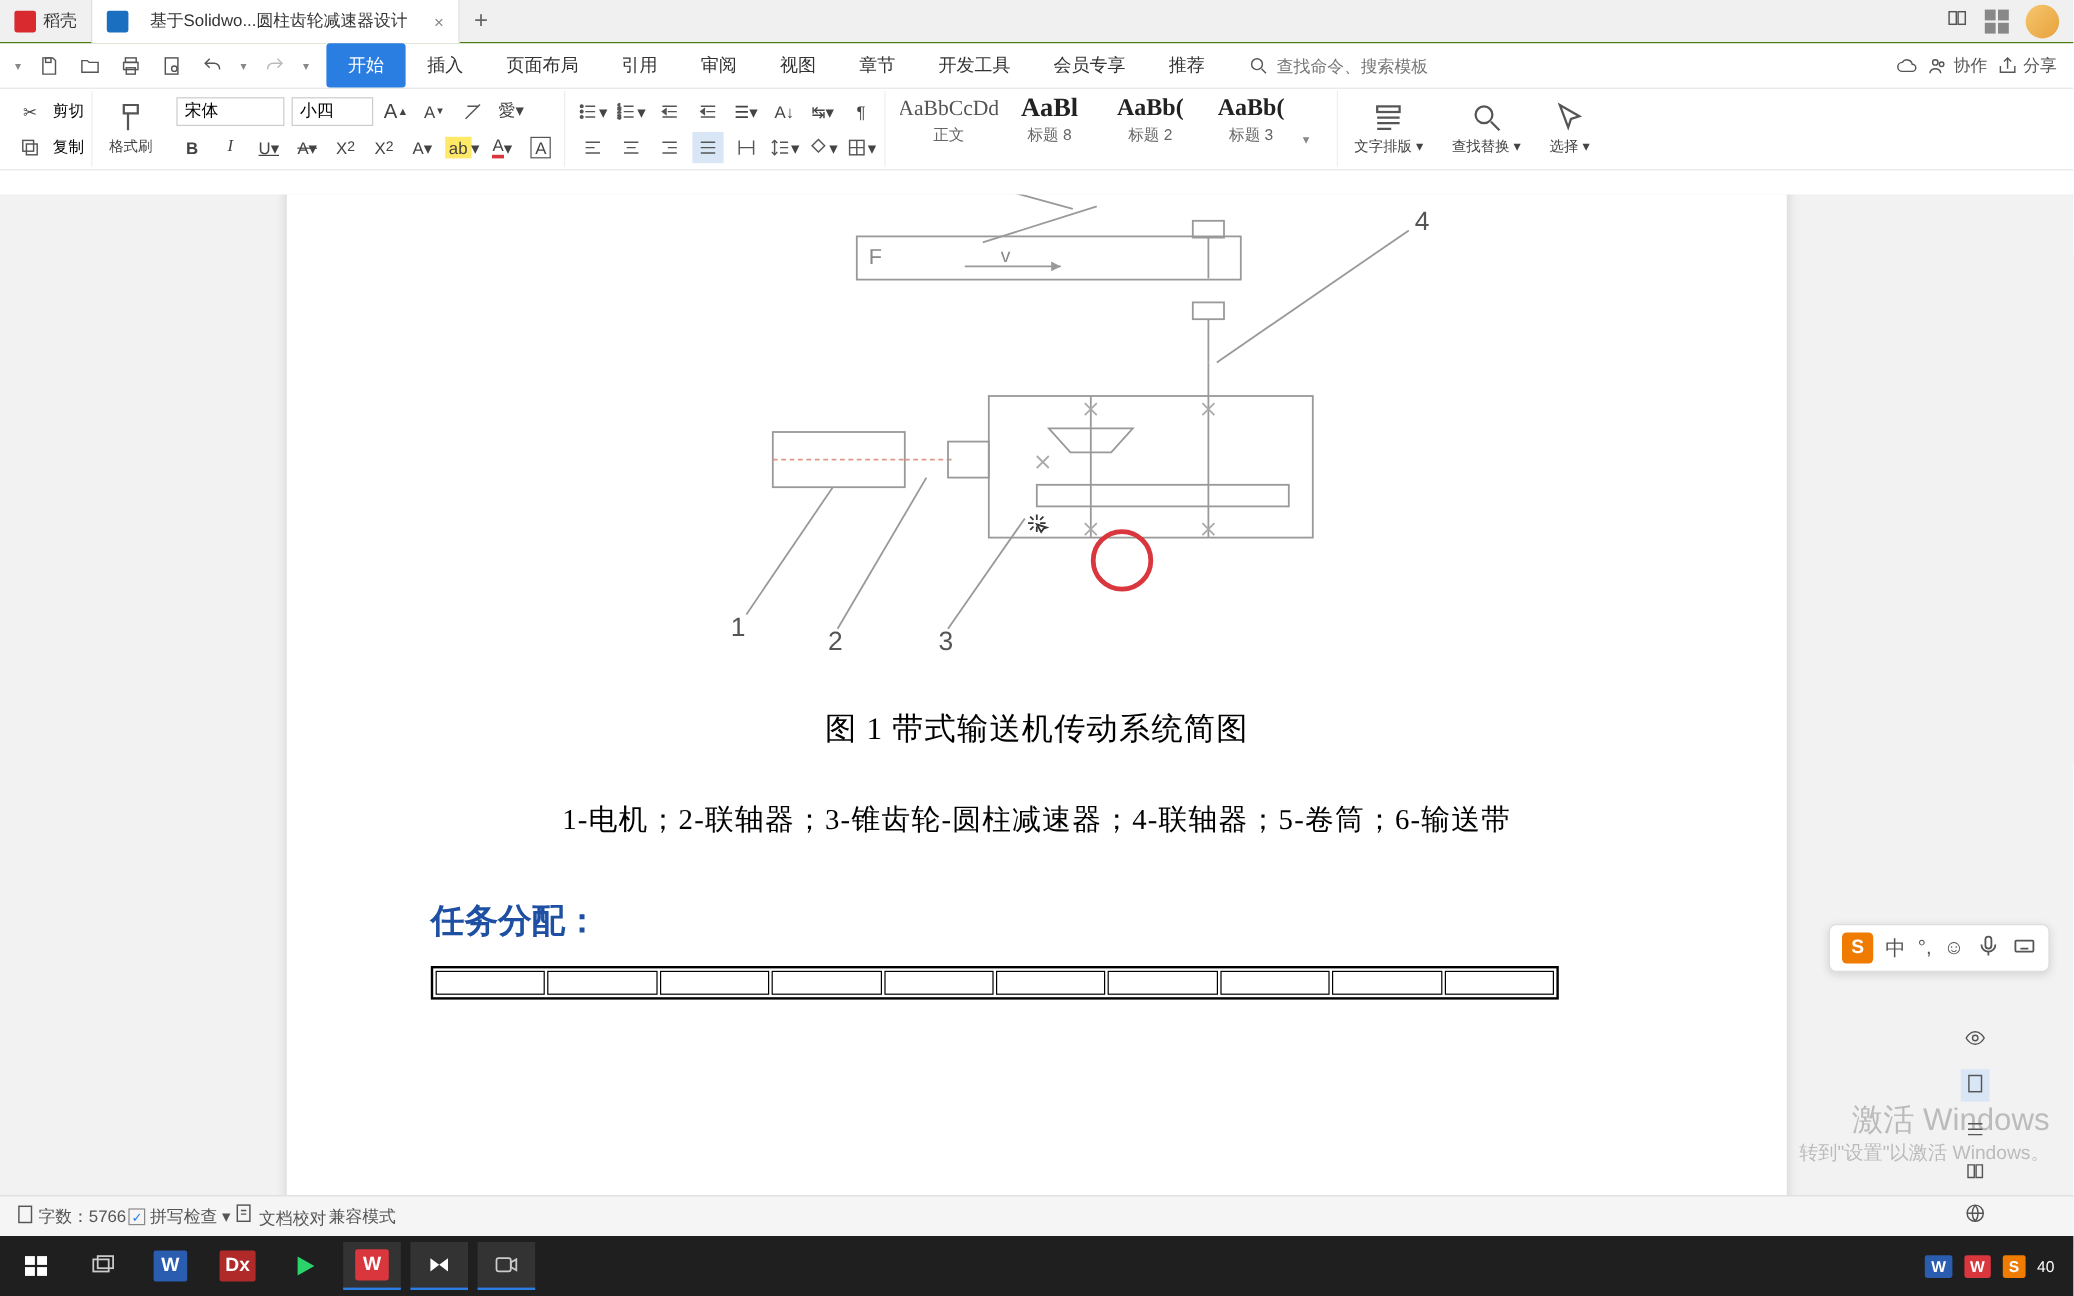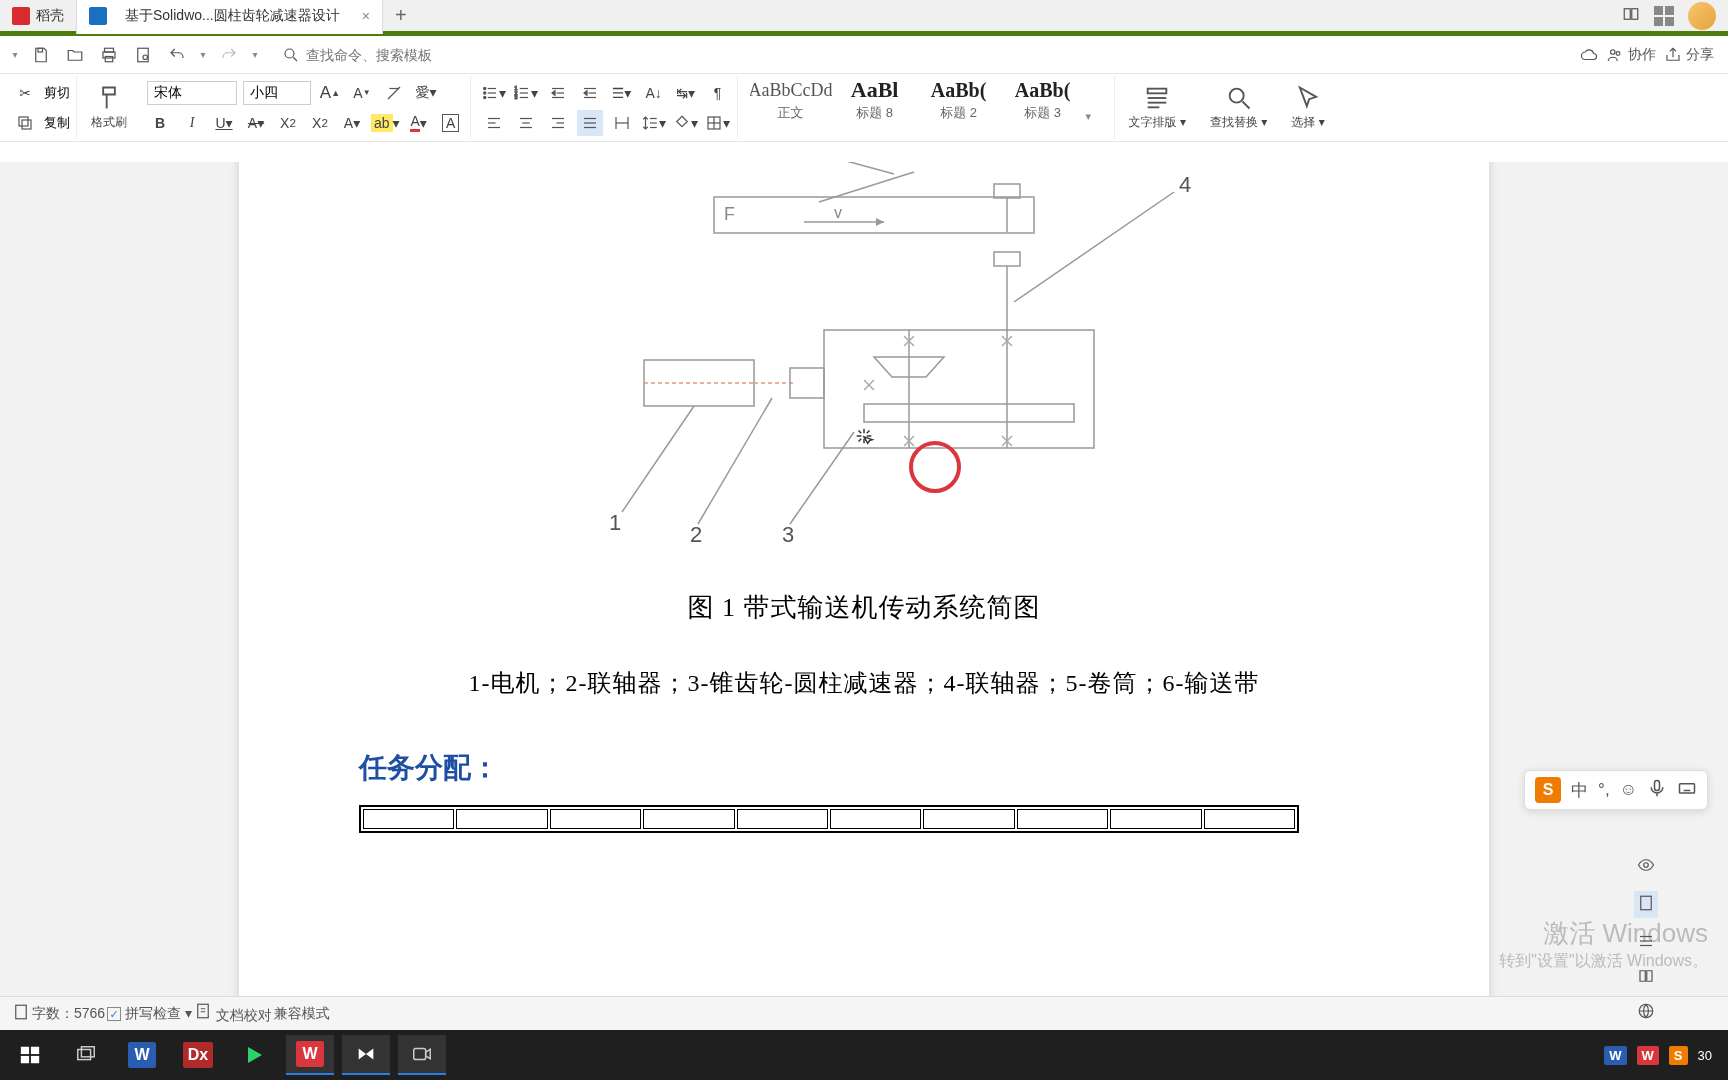--- a/index.html
+++ b/index.html
@@ -1,19 +1,19 @@
 <!DOCTYPE html>
 <html><head>
 <meta charset="utf-8">
 <style>
 * { margin: 0; padding: 0; box-sizing: border-box; font-family: "Microsoft YaHei", sans-serif; }
 body { width: 1728px; height: 1080px; background: #fff; overflow: hidden; position: relative; }
 
 
-.titlebar { height: 36px; background: #f0f0f0; display: flex; align-items: center; border-bottom: 5px solid #4d7c0f; }
+.titlebar { height: 36px; background: #f0f0f0; display: flex; align-items: center; border-bottom: 1px solid #4d7c0f; }
 .tab { display: flex; align-items: center; height: 36px; padding: 0 12px; border-right: 1px solid #ddd; gap: 6px; }
 .tab.active { background: #fff; gap: 18px; }
 .tab-icon { width: 18px; height: 18px; background: #d92b2f; display: inline-block; border-radius: 2px; }
 .tab-icon.blue { background: #1a6fc0; }
 .tab-text { font-size: 14px; color: #333; max-width: 260px; overflow: hidden; white-space: nowrap; text-overflow: ellipsis; }
 .tab-close { color: #888; font-size: 14px; margin-left: 4px; cursor: pointer; }
 .tab-add { width: 36px; text-align: center; color: #666; font-size: 20px; font-weight: 300; }
 .titlebar-right { margin-left: auto; display: flex; align-items: center; gap: 14px; padding-right: 12px; }
 .tb-square { width: 20px; height: 20px; display: grid; grid-template-columns: 1fr 1fr; grid-template-rows: 1fr 1fr; gap: 2px; }
 .tb-square span { background: #888; }
@@ -153,20 +153,32 @@
     </span>
   <span class="qbtn dd">▾</span>
   <span class="qbtn" style="opacity:.4">
       <svg class="ico" viewBox="0 0 24 24">
         <path d="M15 14l5-5-5-5"></path>
         <path d="M20 9H10a6 6 0 00-6 6v1"></path>
       </svg>
     </span>
   <span class="qbtn dd">▾</span>
 
+  <div class="tabs">
+    <div class="rtab active">开始</div>
+    <div class="rtab">插入</div>
+    <div class="rtab">页面布局</div>
+    <div class="rtab">引用</div>
+    <div class="rtab">审阅</div>
+    <div class="rtab">视图</div>
+    <div class="rtab">章节</div>
+    <div class="rtab">开发工具</div>
+    <div class="rtab">会员专享</div>
+    <div class="rtab">推荐</div>
+  </div>
   <div class="search">
     <svg class="ico" viewBox="0 0 24 24">
         <circle cx="10" cy="10" r="6"></circle>
         <path d="M15 15l5 5"></path>
       </svg>
     <input placeholder="查找命令、搜索模板" style="">
   </div>
   <div class="quickbar-right">
     <span class="qr-item">
         <svg class="ico" viewBox="0 0 24 24">
@@ -577,15 +589,15 @@
   <div class="tk active">
       <svg width="22" height="22" viewBox="0 0 24 24" stroke="#ccc" fill="none" stroke-width="1.6">
         <rect x="3" y="6" width="13" height="12" rx="2"></rect>
         <path d="M16 10l5-3v10l-5-3z"></path>
       </svg>
     </div>
   <div class="taskbar-right">
     <span style="background:#2a5db0;padding:2px 5px;border-radius:2px;font-weight:bold">W</span>
     <span style="background:#d9363e;padding:2px 5px;border-radius:2px;font-weight:bold">W</span>
     <span style="background:#ef7b00;padding:2px 5px;border-radius:2px;font-weight:bold">S</span>
-    <span>30</span>
+    <span>40</span>
   </div>
 </div>
 
 </body></html>

